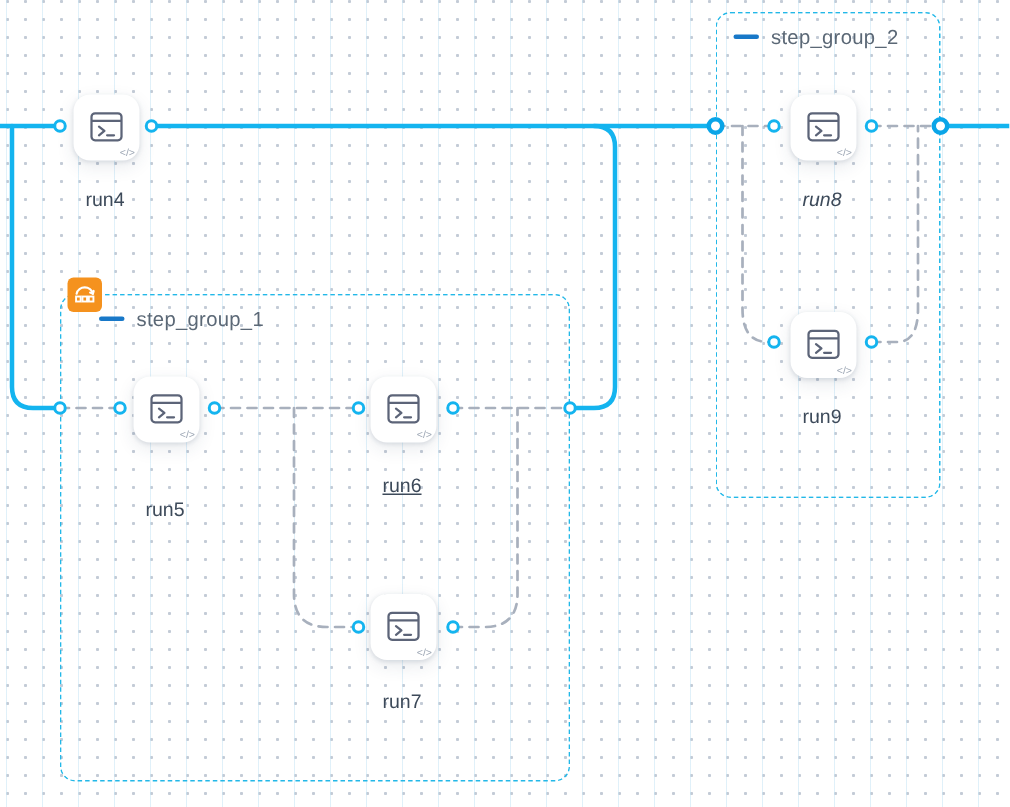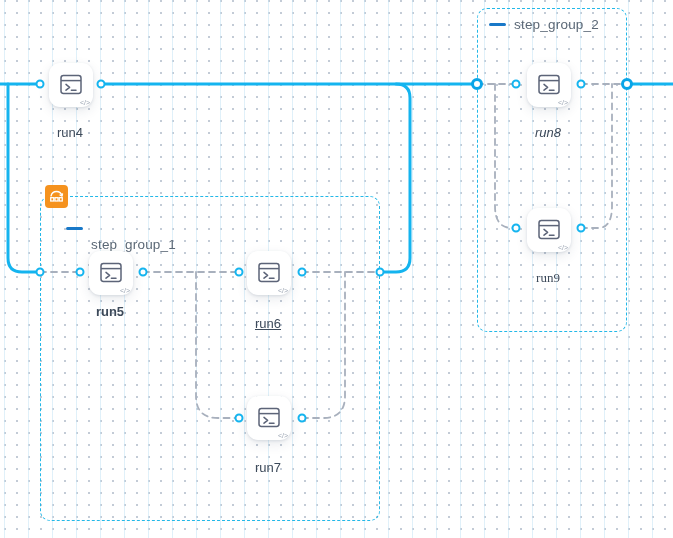--- a/index.html
+++ b/index.html
@@ -135,21 +135,21 @@
       <path d="M 477 84 L 516 84" fill="none" stroke="#a8b0bd" stroke-width="1.8" stroke-dasharray="6 5" stroke-linecap="round"></path>
       <path d="M 581 84 L 627 84" fill="none" stroke="#a8b0bd" stroke-width="1.8" stroke-dasharray="6 5" stroke-linecap="round"></path>
       <path d="M 495 84 L 495 206 Q 495 228 512 228 L 516 228" fill="none" stroke="#a8b0bd" stroke-width="1.8" stroke-dasharray="6 5" stroke-linecap="round"></path>
       <path d="M 581 228 L 598 228 Q 612 228 612 206 L 612 84" fill="none" stroke="#a8b0bd" stroke-width="1.8" stroke-dasharray="6 5" stroke-linecap="round"></path>
     </svg>
 
   <div id="groups-layer">
       <div class="group-box" style="left: 40px; top: 196px; width: 340px; height: 325px; border-color: rgb(35, 184, 232);"></div>
       <div class="group-header" style="left: 66px; top: 205px;">
         <span class="group-dash" style="background: rgb(24, 120, 200);"></span>
-        <span class="group-title" style="color: rgb(91, 104, 118); margin-top: 32px;">step_group_1</span>
+        <span class="group-title" style="color: rgb(91, 104, 118);">step_group_1</span>
       </div>
       <div class="loop-badge" style="left: 45px; top: 185px; background: rgb(245, 146, 30);">
         <svg width="17" height="17" viewBox="0 0 20 20" aria-hidden="true">
           <path d="M3.6 9.2 A6.6 6.6 0 0 1 16.4 9.2" fill="none" stroke="#ffffff" stroke-width="1.7" stroke-linecap="round"></path>
           <path d="M16.4 9.2 l-2.2 -0.9 M16.4 9.2 l0.6 -2.2" fill="none" stroke="#ffffff" stroke-width="1.7" stroke-linecap="round"></path>
           <rect x="3.2" y="11.4" width="3.6" height="3.9" fill="none" stroke="#ffffff" stroke-width="1.5"></rect>
           <rect x="8.2" y="11.4" width="3.6" height="3.9" fill="none" stroke="#ffffff" stroke-width="1.5"></rect>
           <rect x="13.2" y="11.4" width="3.6" height="3.9" fill="none" stroke="#ffffff" stroke-width="1.5"></rect>
         </svg>
       </div>
@@ -172,21 +172,21 @@
       <div class="node-label" style="left: 70px; top: 125px; color: rgb(61, 74, 90);">run4</div>
       <div class="node" style="left: 89px; top: 251px;">
         <svg class="term-icon" width="26" height="24" viewBox="0 0 26 24">
           <rect x="3" y="2.5" width="20" height="18" rx="2.4" fill="none" stroke="#5c6478" stroke-width="1.5"></rect>
           <line x1="3" y1="7.6" x2="23" y2="7.6" stroke="#5c6478" stroke-width="1.5"></line>
           <path d="M8 11.4 L11.6 14.3 L8 17.2" fill="none" stroke="#5c6478" stroke-width="1.5" stroke-linecap="round" stroke-linejoin="round"></path>
           <line x1="13.4" y1="17.2" x2="18" y2="17.2" stroke="#5c6478" stroke-width="1.5" stroke-linecap="round"></line>
         </svg>
         <span class="code-badge">&lt;/&gt;</span>
       </div>
-      <div class="node-label" style="left: 110px; top: 304px; color: rgb(61, 74, 90); font-weight: bold;">run5</div>
+      <div class="node-label" style="left: 110px; top: 332px; color: rgb(61, 74, 90);">run5</div>
       <div class="node" style="left: 247px; top: 251px;">
         <svg class="term-icon" width="26" height="24" viewBox="0 0 26 24">
           <rect x="3" y="2.5" width="20" height="18" rx="2.4" fill="none" stroke="#5c6478" stroke-width="1.5"></rect>
           <line x1="3" y1="7.6" x2="23" y2="7.6" stroke="#5c6478" stroke-width="1.5"></line>
           <path d="M8 11.4 L11.6 14.3 L8 17.2" fill="none" stroke="#5c6478" stroke-width="1.5" stroke-linecap="round" stroke-linejoin="round"></path>
           <line x1="13.4" y1="17.2" x2="18" y2="17.2" stroke="#5c6478" stroke-width="1.5" stroke-linecap="round"></line>
         </svg>
         <span class="code-badge">&lt;/&gt;</span>
       </div>
       <div class="node-label" style="left: 268px; top: 316px; color: rgb(61, 74, 90); text-decoration: underline;">run6</div>
@@ -212,21 +212,21 @@
       <div class="node-label" style="left: 548px; top: 125px; color: rgb(61, 74, 90); font-style: italic;">run8</div>
       <div class="node" style="left: 527px; top: 208px;">
         <svg class="term-icon" width="26" height="24" viewBox="0 0 26 24">
           <rect x="3" y="2.5" width="20" height="18" rx="2.4" fill="none" stroke="#5c6478" stroke-width="1.5"></rect>
           <line x1="3" y1="7.6" x2="23" y2="7.6" stroke="#5c6478" stroke-width="1.5"></line>
           <path d="M8 11.4 L11.6 14.3 L8 17.2" fill="none" stroke="#5c6478" stroke-width="1.5" stroke-linecap="round" stroke-linejoin="round"></path>
           <line x1="13.4" y1="17.2" x2="18" y2="17.2" stroke="#5c6478" stroke-width="1.5" stroke-linecap="round"></line>
         </svg>
         <span class="code-badge">&lt;/&gt;</span>
       </div>
-      <div class="node-label" style="left: 548px; top: 270px; color: rgb(61, 74, 90); font-family: Liberation Serif, serif;">run9</div>
+      <div class="node-label" style="left: 548px; top: 270px; color: rgb(61, 74, 90);">run9</div>
     </div>
   <div id="ports-layer">
       <div class="port small" style="left: 40px; top: 84px;"></div>
       <div class="port small" style="left: 101px; top: 84px;"></div>
       <div class="port small" style="left: 40px; top: 272px;"></div>
       <div class="port small" style="left: 80px; top: 272px;"></div>
       <div class="port small" style="left: 143px; top: 272px;"></div>
       <div class="port small" style="left: 239px; top: 272px;"></div>
       <div class="port small" style="left: 302px; top: 272px;"></div>
       <div class="port small" style="left: 380px; top: 272px;"></div>

